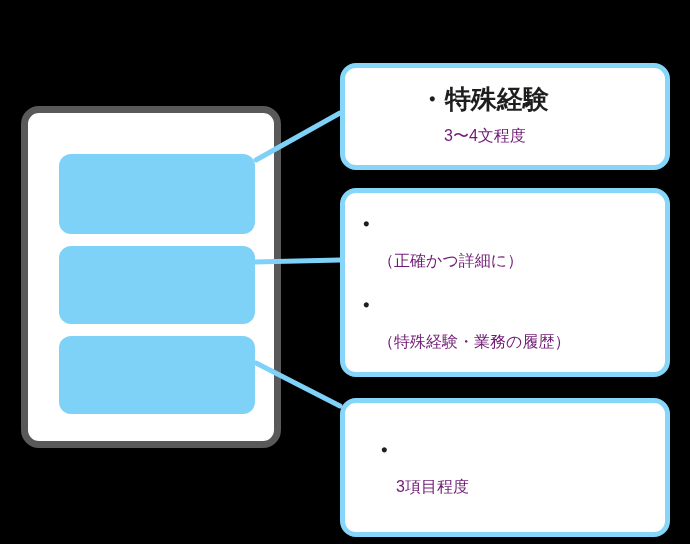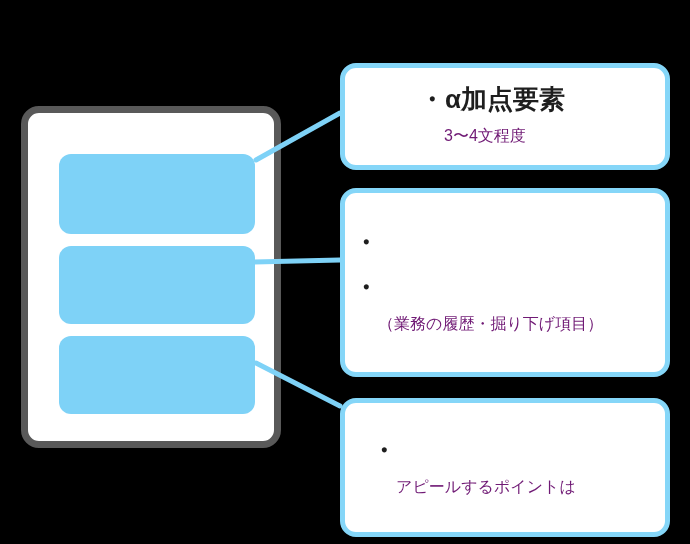--- a/index.html
+++ b/index.html
@@ -95,42 +95,43 @@
   <svg class="lines" viewBox="0 0 690 544" xmlns="http://www.w3.org/2000/svg">
     <line x1="256" y1="160" x2="340" y2="113" stroke="#7ed2f7" stroke-width="5" stroke-linecap="round"></line>
     <line x1="253" y1="262" x2="340" y2="260" stroke="#7ed2f7" stroke-width="5" stroke-linecap="round"></line>
     <line x1="256" y1="363" x2="340" y2="406" stroke="#7ed2f7" stroke-width="5" stroke-linecap="round"></line>
   </svg>
 
   <div class="callout callout-1">
     <div class="item">
       <div class="title-row">
         <span class="bullet">・</span>
-        <span>α加点要素</span>
+        <span>特殊経験</span>
       </div>
       <div class="note">3〜4文程度</div>
     </div>
   </div>
 
   <div class="callout callout-2">
     <div class="item">
       <div class="title-row">
         <span class="bullet">・</span>
       </div>
+      <div class="note">（正確かつ詳細に）</div>
     </div>
     <div class="item">
       <div class="title-row">
         <span class="bullet">・</span>
       </div>
-      <div class="note">（業務の履歴・掘り下げ項目）</div>
+      <div class="note">（特殊経験・業務の履歴）</div>
     </div>
   </div>
 
   <div class="callout callout-3">
     <div class="item">
       <div class="title-row">
         <span class="bullet">・</span>
       </div>
-      <div class="note">アピールするポイントは</div>
+      <div class="note">3項目程度</div>
     </div>
   </div>
 
 </div>
 
 </body></html>

